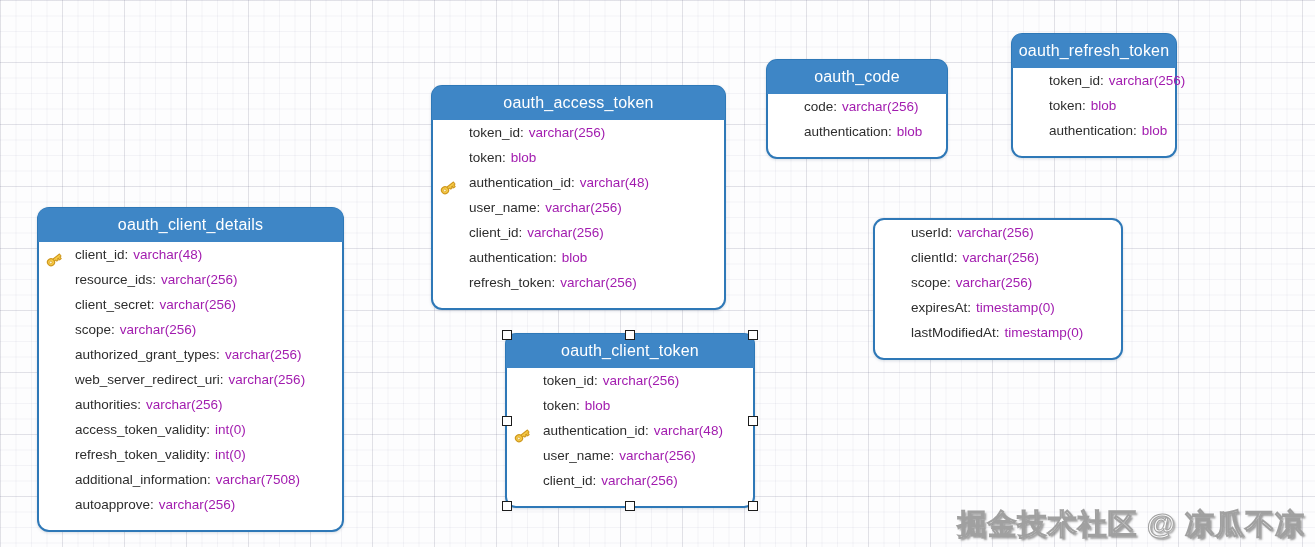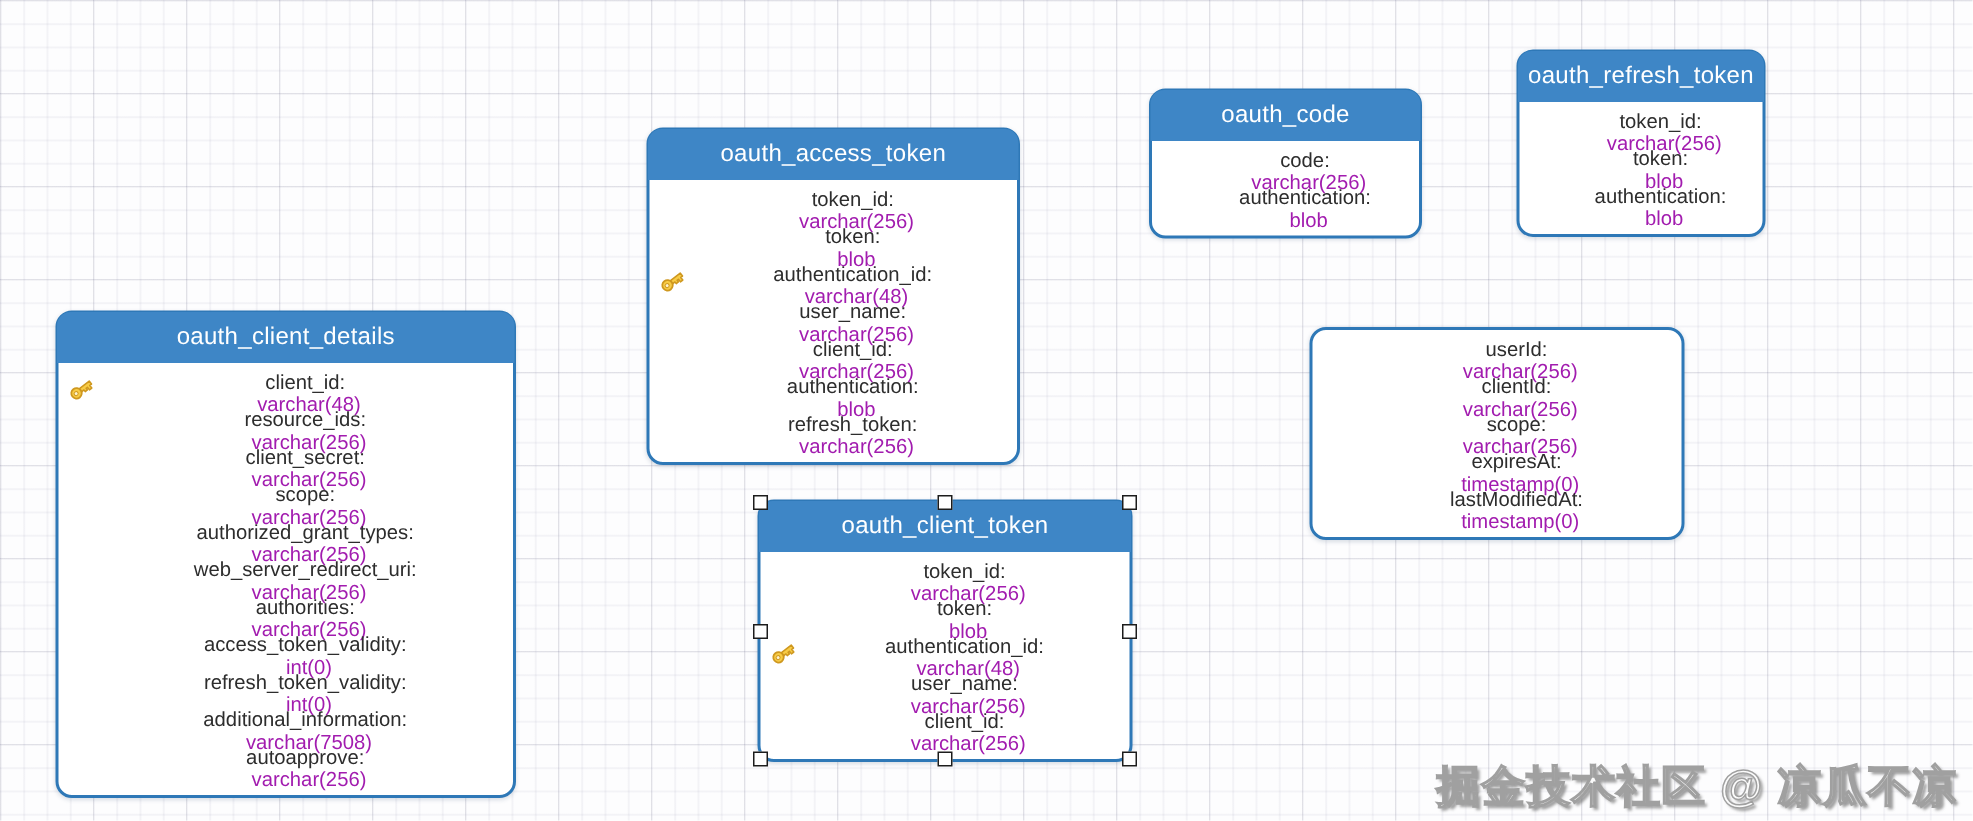--- a/index.html
+++ b/index.html
@@ -30,23 +30,23 @@
     margin:-1px -1px 0 -1px;
     background:var(--header-blue, #3e86c6);
     border-radius:9px 9px 0 0;
     display:flex; align-items:center; justify-content:center;
     color:#ffffff; font-size:16px; letter-spacing:0.2px;
     cursor:move;
   }
   .table-body { padding:5px 10px 8px 10px; }
   .field-row {
     position:relative; height:25px;
-    display:flex; align-items:center;
+    display:flex; 
     padding-left:26px;
-    font-size:13.5px; white-space:nowrap;flex-direction:column;
+    font-size:13.5px; white-space:nowrap;
   }
   .field-name { color:#2d2d2d; }
   .field-name::after { content:":"; }
   .field-type { color:#a21caf; margin-left:5px; }
   .key-icon {
     position:absolute; left:-4px; top:3px; width:19px; height:19px;
     display:inline-block; line-height:0;
   }
   .handle {
     position:absolute; width:10px; height:10px;
@@ -61,21 +61,21 @@
     text-shadow:2px 2px 2px rgba(105,105,105,0.65);
     user-select:none;
     margin-left:29px;
   }
 </style>
 </head>
 <body>
 
 <div class="canvas">
   <div class="watermark">掘金技术社区 @ 凉瓜不凉</div>
-<div class="table" style="left: 37px; top: 207px; width: 307px;">
+<div class="table" style="left: 37px; top: 207px; width: 307px; border-radius: 12px;">
     <div class="table-header">
       <span class="table-title">oauth_client_details</span>
     </div>
     <div class="table-body">
         <div class="field-row">
           <span class="key-icon"><svg width="19" height="19" viewBox="0 0 24 24">
               <g transform="rotate(-38 12 12)">
                 <path d="M10.5 10.4 H21.2 V13.6 H19.3 V16.4 H16.8 V13.6 H15.4 V15.4 H13.1 V13.6 H10.5 Z" fill="#f8cc46" stroke="#cf981f" stroke-width="1.3" stroke-linejoin="round"></path>
                 <circle cx="6.4" cy="12" r="4.4" fill="#f8cc46" stroke="#cf981f" stroke-width="1.5"></circle>
                 <circle cx="6.0" cy="12" r="1.7" fill="#fdf3cf" stroke="#cf981f" stroke-width="0.8"></circle>
@@ -119,21 +119,21 @@
         <div class="field-row">
           <span class="field-name">additional_information</span>
           <span class="field-type">varchar(7508)</span>
         </div>
         <div class="field-row">
           <span class="field-name">autoapprove</span>
           <span class="field-type">varchar(256)</span>
         </div>
       </div>
   </div>
-    <div class="table" style="left: 431px; top: 85px; width: 249px;">
+    <div class="table" style="left: 431px; top: 85px; width: 295px;">
     <div class="table-header">
       <span class="table-title">oauth_access_token</span>
     </div>
     <div class="table-body">
         <div class="field-row">
           <span class="field-name">token_id</span>
           <span class="field-type">varchar(256)</span>
         </div>
         <div class="field-row">
           <span class="field-name">token</span>

